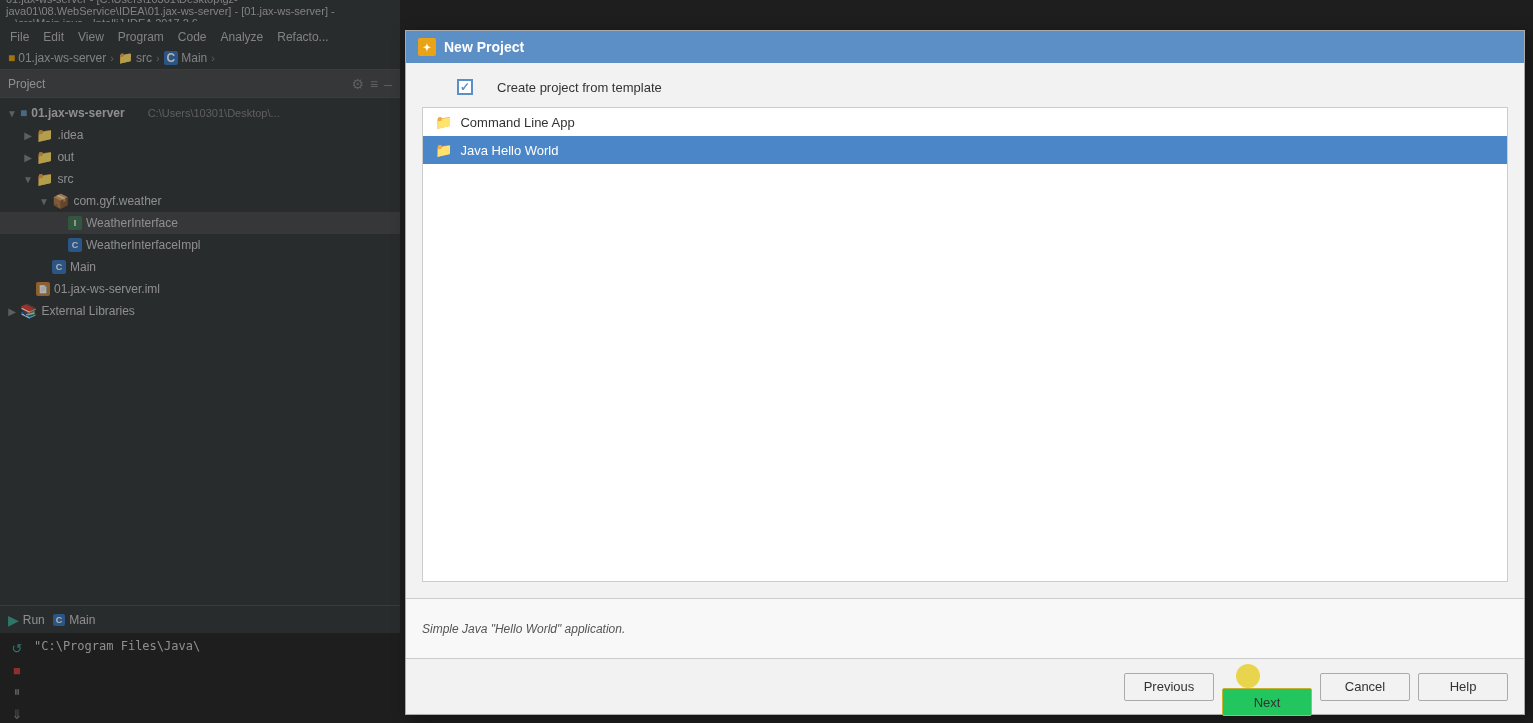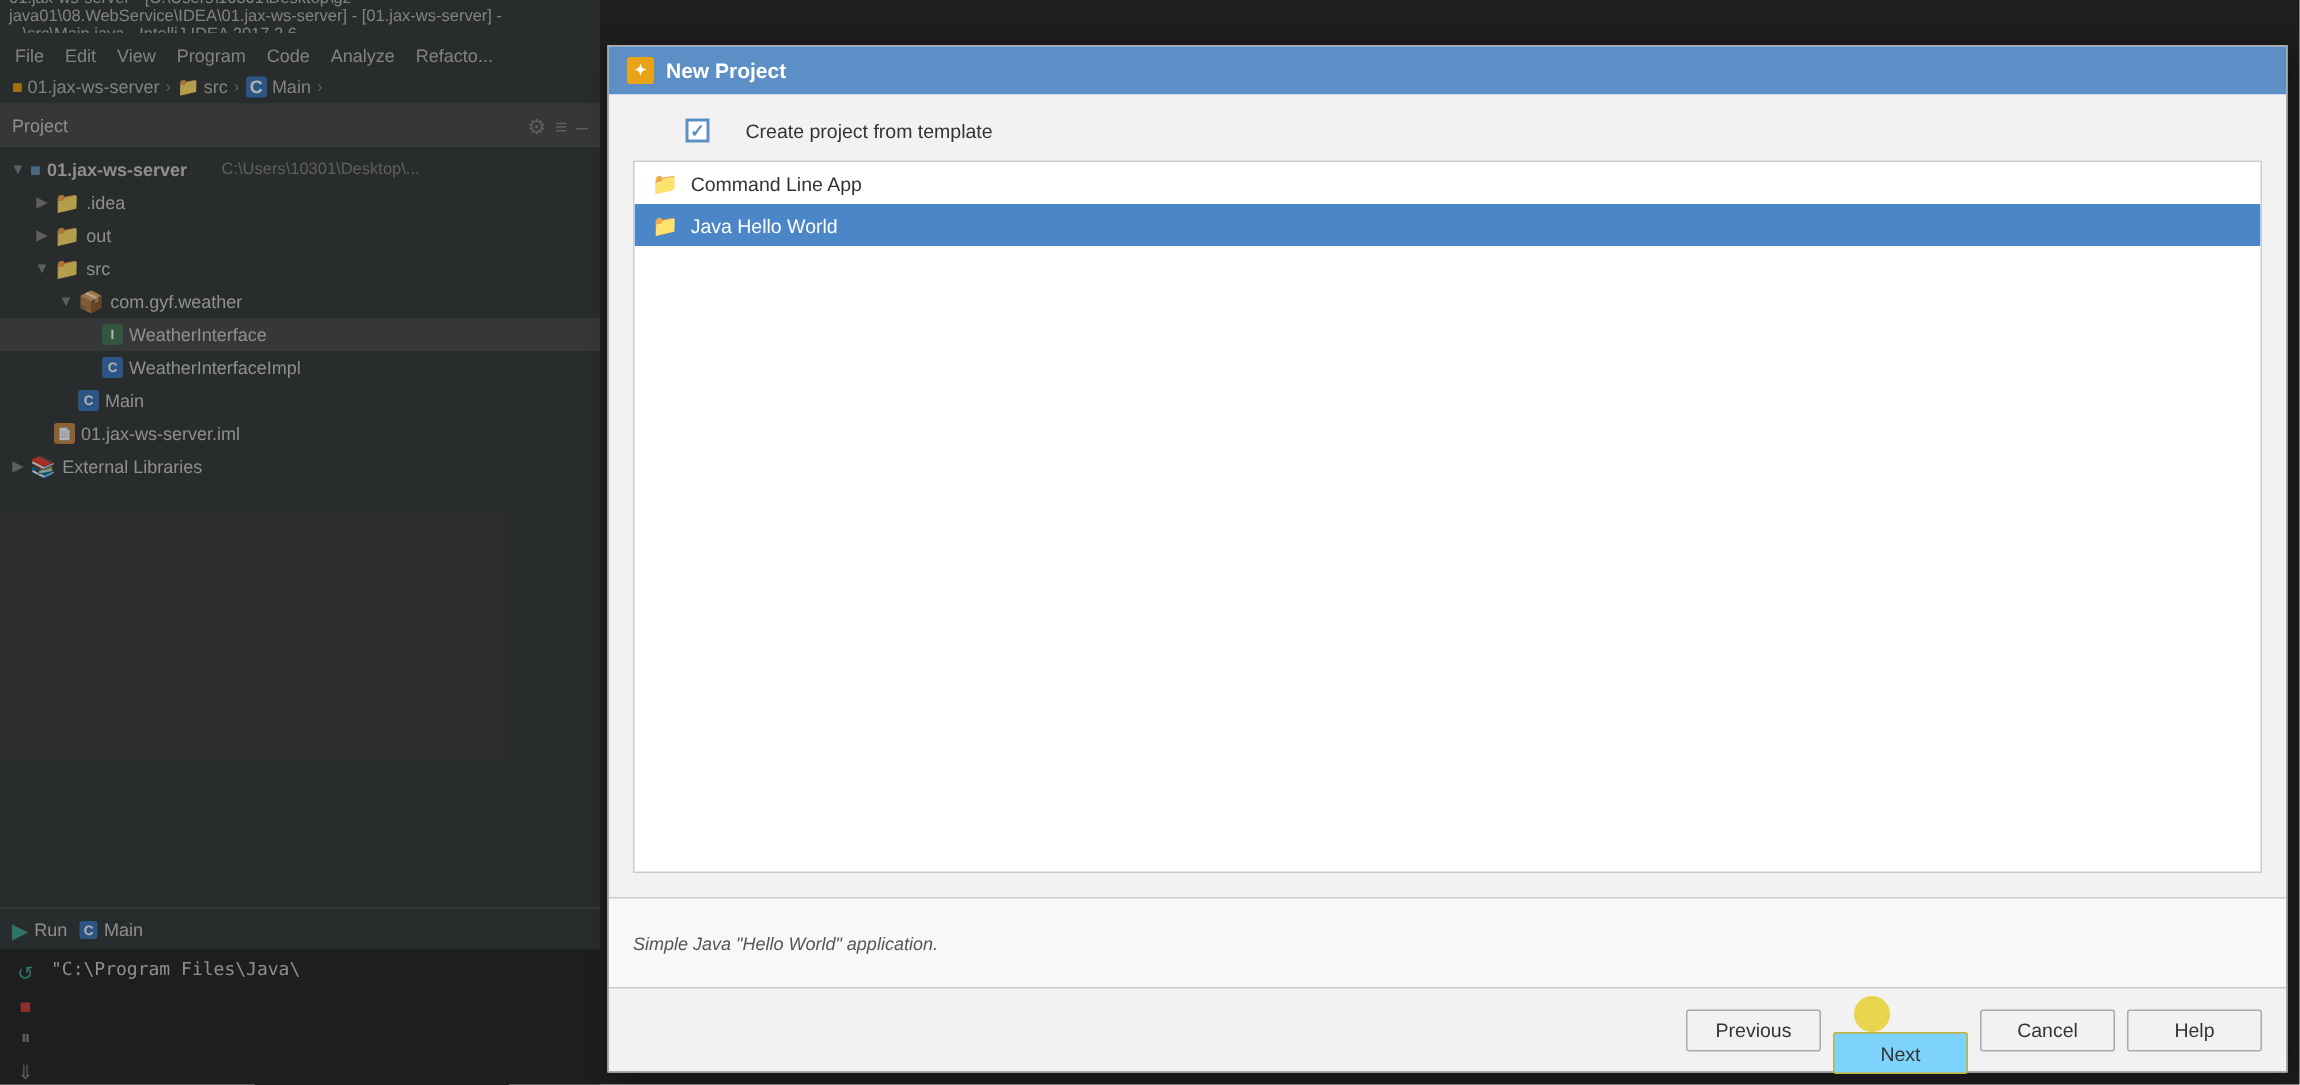--- a/index.html
+++ b/index.html
@@ -379,21 +379,21 @@
       color: #333;
       font-size: 13px;
       cursor: pointer;
       padding: 0 16px;
       border-radius: 2px;
       display: flex;
       align-items: center;
       justify-content: center;
     }
     .dialog-btn.highlighted {
-      background: #7dd3fc;
+      background: #22c55e;
       border-color: #c8b030;
       color: #333;
       margin-top: 31px;
     }
 
     
     .cursor-dot {
       position: absolute;
       width: 24px;
       height: 24px;

